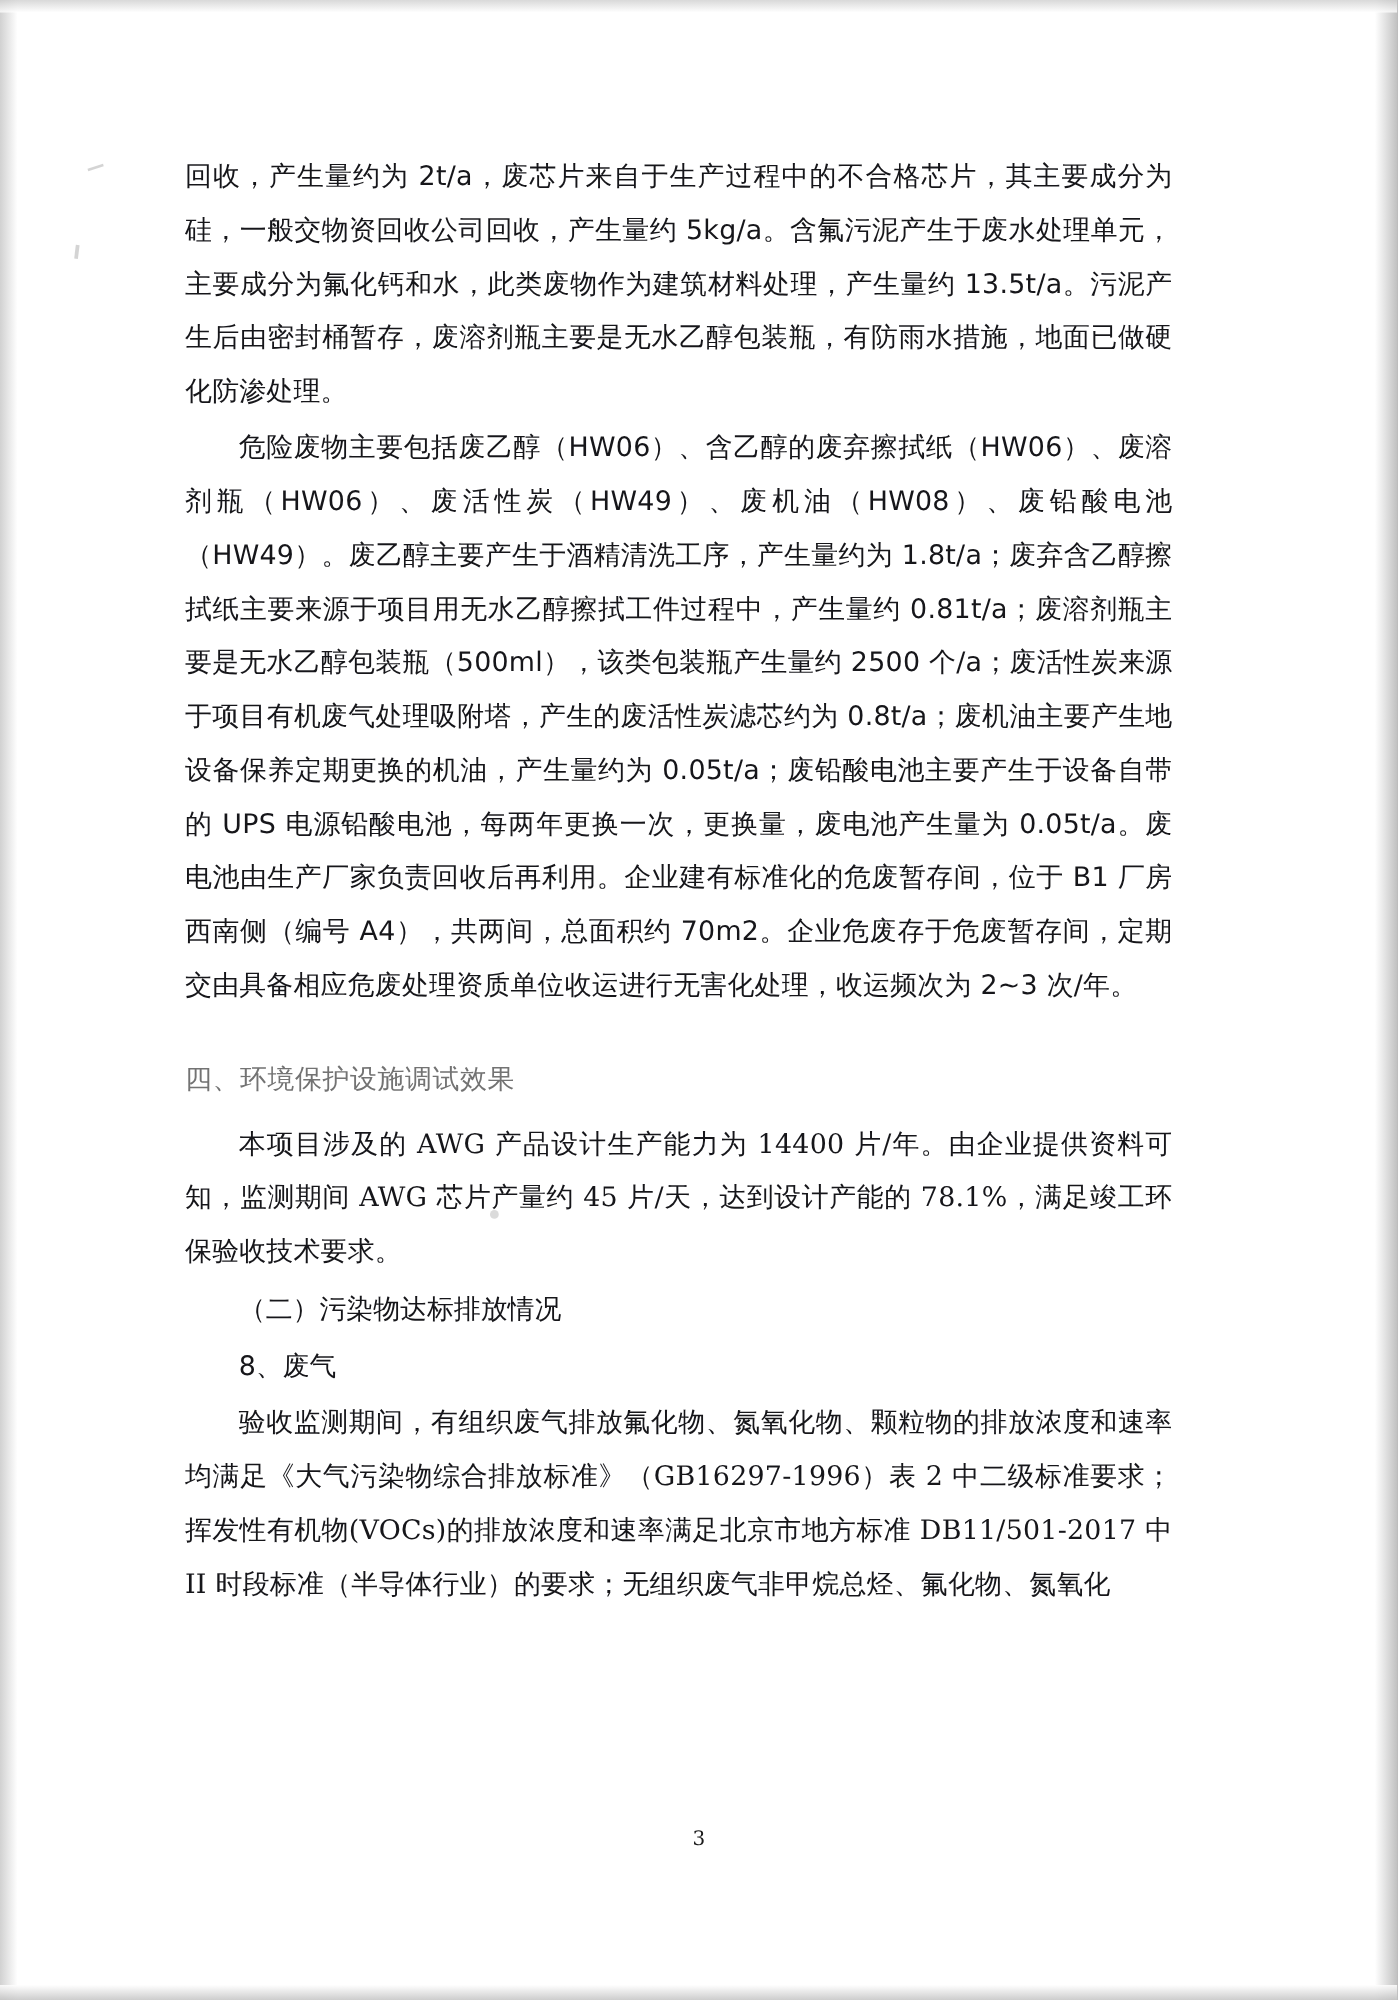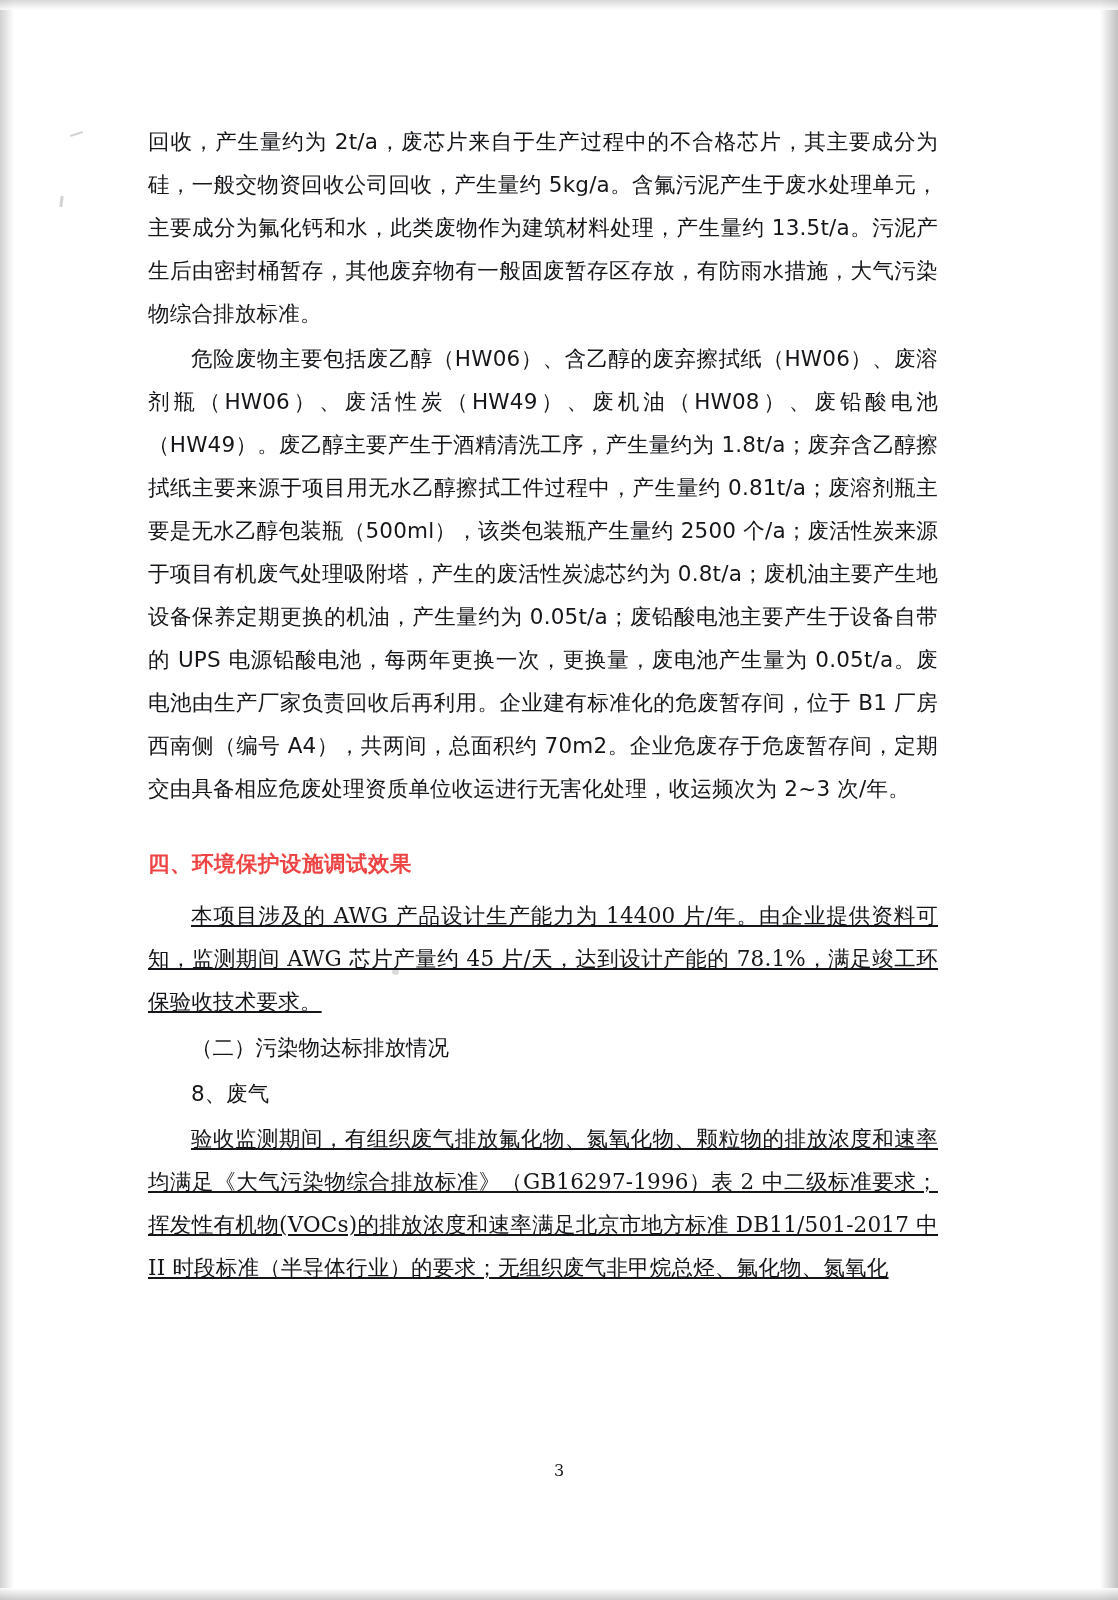--- a/index.html
+++ b/index.html
@@ -63,34 +63,33 @@
     text-justify: inter-ideograph;
     letter-spacing: 0.2px;
   }
   p.indent {
     text-indent: 2em;
   }
   .heading {
     margin: 34px 0 10px 0;
     font-size: 21.5px;
     line-height: 40px;
-    font-weight: bold;
-    color: #ef4444;
+    font-weight: normal;
+    color: #737373;
     letter-spacing: 0.5px;
   }
   .sub {
     text-indent: 2em;
     font-size: 21.5px;
     line-height: 42px;
     margin: 4px 0 2px 0;
     color: #16161a;
   }
   .serif {
     font-family: "DejaVu Serif", serif;
-    text-decoration: underline;
   }
   .page-number {
     position: absolute;
     left: 0;
     right: 0;
     top: 1461px;
     text-align: center;
     font-size: 16px;
     color: #1a1a1a;
     font-family: "DejaVu Serif", serif;
@@ -113,21 +112,21 @@
   <div class="scan-edge-right"></div>
   <div class="scan-edge-top"></div>
   <div class="scan-edge-bottom"></div>
 
   <div class="speck s1"></div>
   <div class="speck s2"></div>
   <div class="speck s3"></div>
 
   <div class="content">
 
-    <p>回收，产生量约为 2t/a，废芯片来自于生产过程中的不合格芯片，其主要成分为硅，一般交物资回收公司回收，产生量约 5kg/a。含氟污泥产生于废水处理单元，主要成分为氟化钙和水，此类废物作为建筑材料处理，产生量约 13.5t/a。污泥产生后由密封桶暂存，其他废弃物有一般固废暂存区存放，有防雨水措施，大气污染物综合排放标准。</p>
+    <p>回收，产生量约为 2t/a，废芯片来自于生产过程中的不合格芯片，其主要成分为硅，一般交物资回收公司回收，产生量约 5kg/a。含氟污泥产生于废水处理单元，主要成分为氟化钙和水，此类废物作为建筑材料处理，产生量约 13.5t/a。污泥产生后由密封桶暂存，废溶剂瓶主要是无水乙醇包装瓶，有防雨水措施，地面已做硬化防渗处理。</p>
 
     <p class="indent">危险废物主要包括废乙醇（HW06）、含乙醇的废弃擦拭纸（HW06）、废溶剂瓶（HW06）、废活性炭（HW49）、废机油（HW08）、废铅酸电池（HW49）。废乙醇主要产生于酒精清洗工序，产生量约为 1.8t/a；废弃含乙醇擦拭纸主要来源于项目用无水乙醇擦拭工件过程中，产生量约 0.81t/a；废溶剂瓶主要是无水乙醇包装瓶（500ml），该类包装瓶产生量约 2500 个/a；废活性炭来源于项目有机废气处理吸附塔，产生的废活性炭滤芯约为 0.8t/a；废机油主要产生地设备保养定期更换的机油，产生量约为 0.05t/a；废铅酸电池主要产生于设备自带的 UPS 电源铅酸电池，每两年更换一次，更换量，废电池产生量为 0.05t/a。废电池由生产厂家负责回收后再利用。企业建有标准化的危废暂存间，位于 B1 厂房西南侧（编号 A4），共两间，总面积约 70m2。企业危废存于危废暂存间，定期交由具备相应危废处理资质单位收运进行无害化处理，收运频次为 2~3 次/年。</p>
 
     <div class="heading">四、环境保护设施调试效果</div>
 
 
     <p class="indent serif">本项目涉及的 AWG 产品设计生产能力为 14400 片/年。由企业提供资料可知，监测期间 AWG 芯片产量约 45 片/天，达到设计产能的 78.1%，满足竣工环保验收技术要求。</p>
 
     <div class="sub">（二）污染物达标排放情况</div>
 

